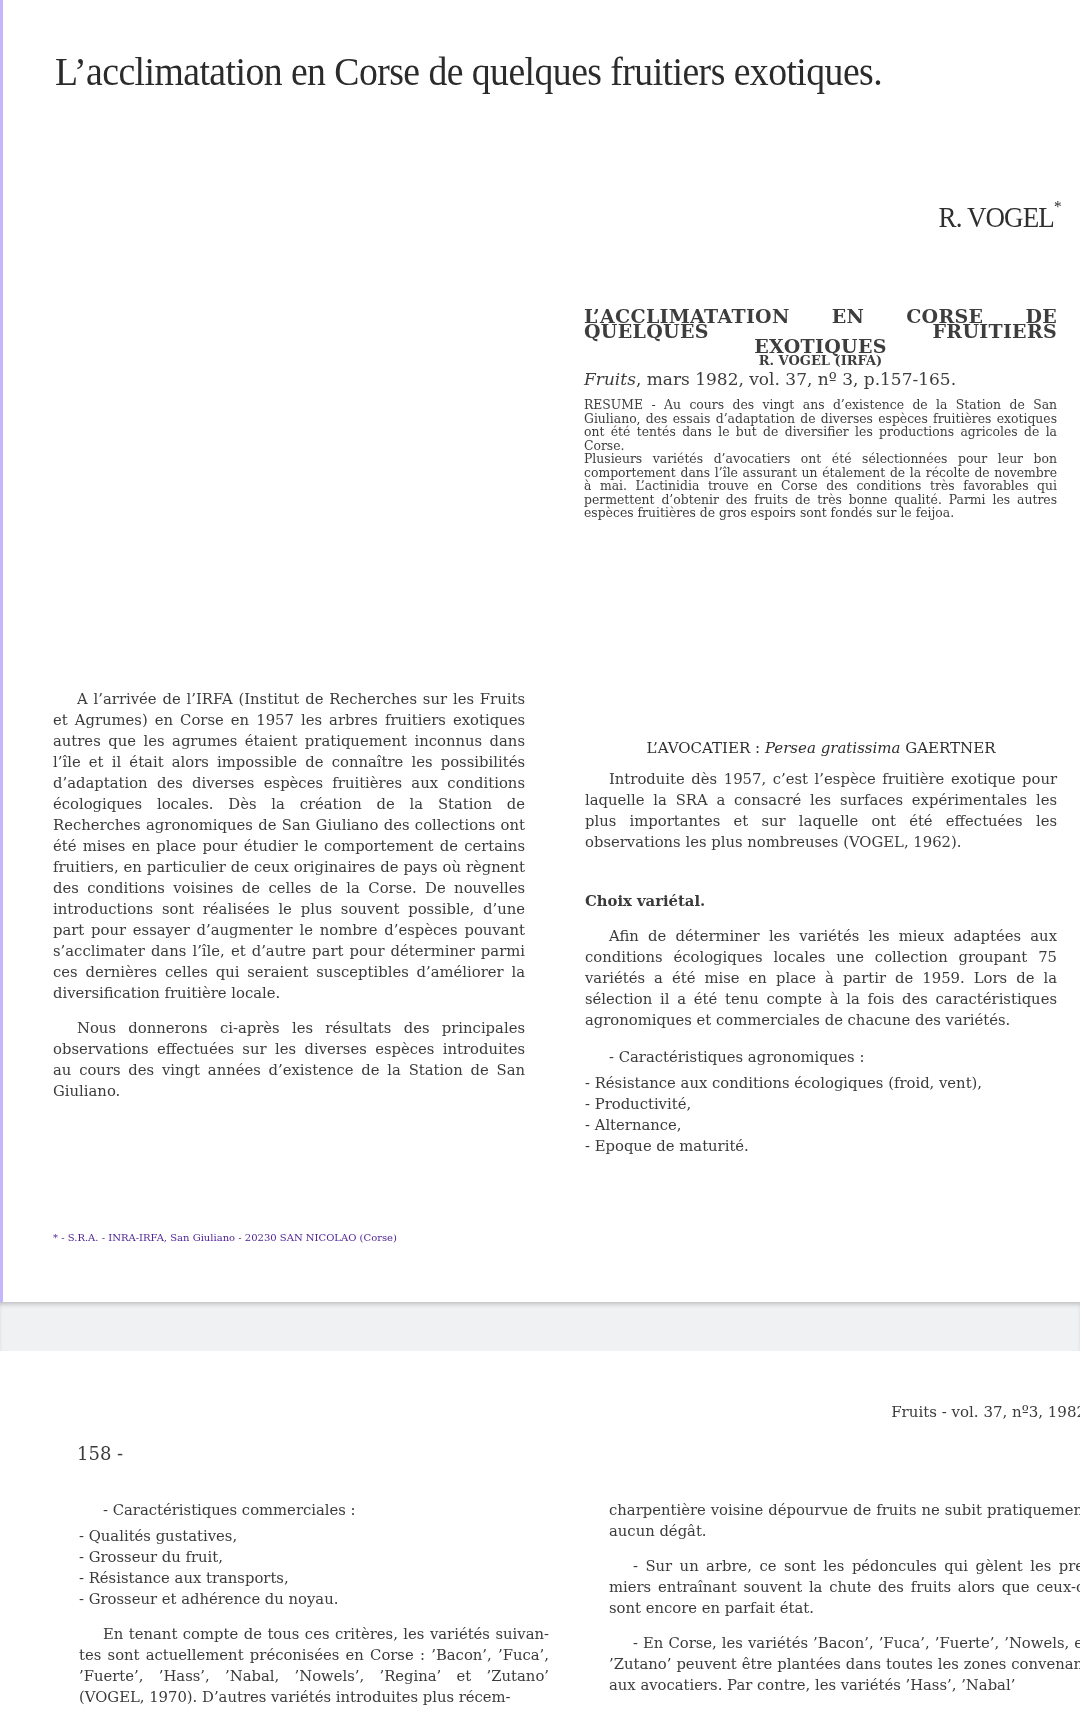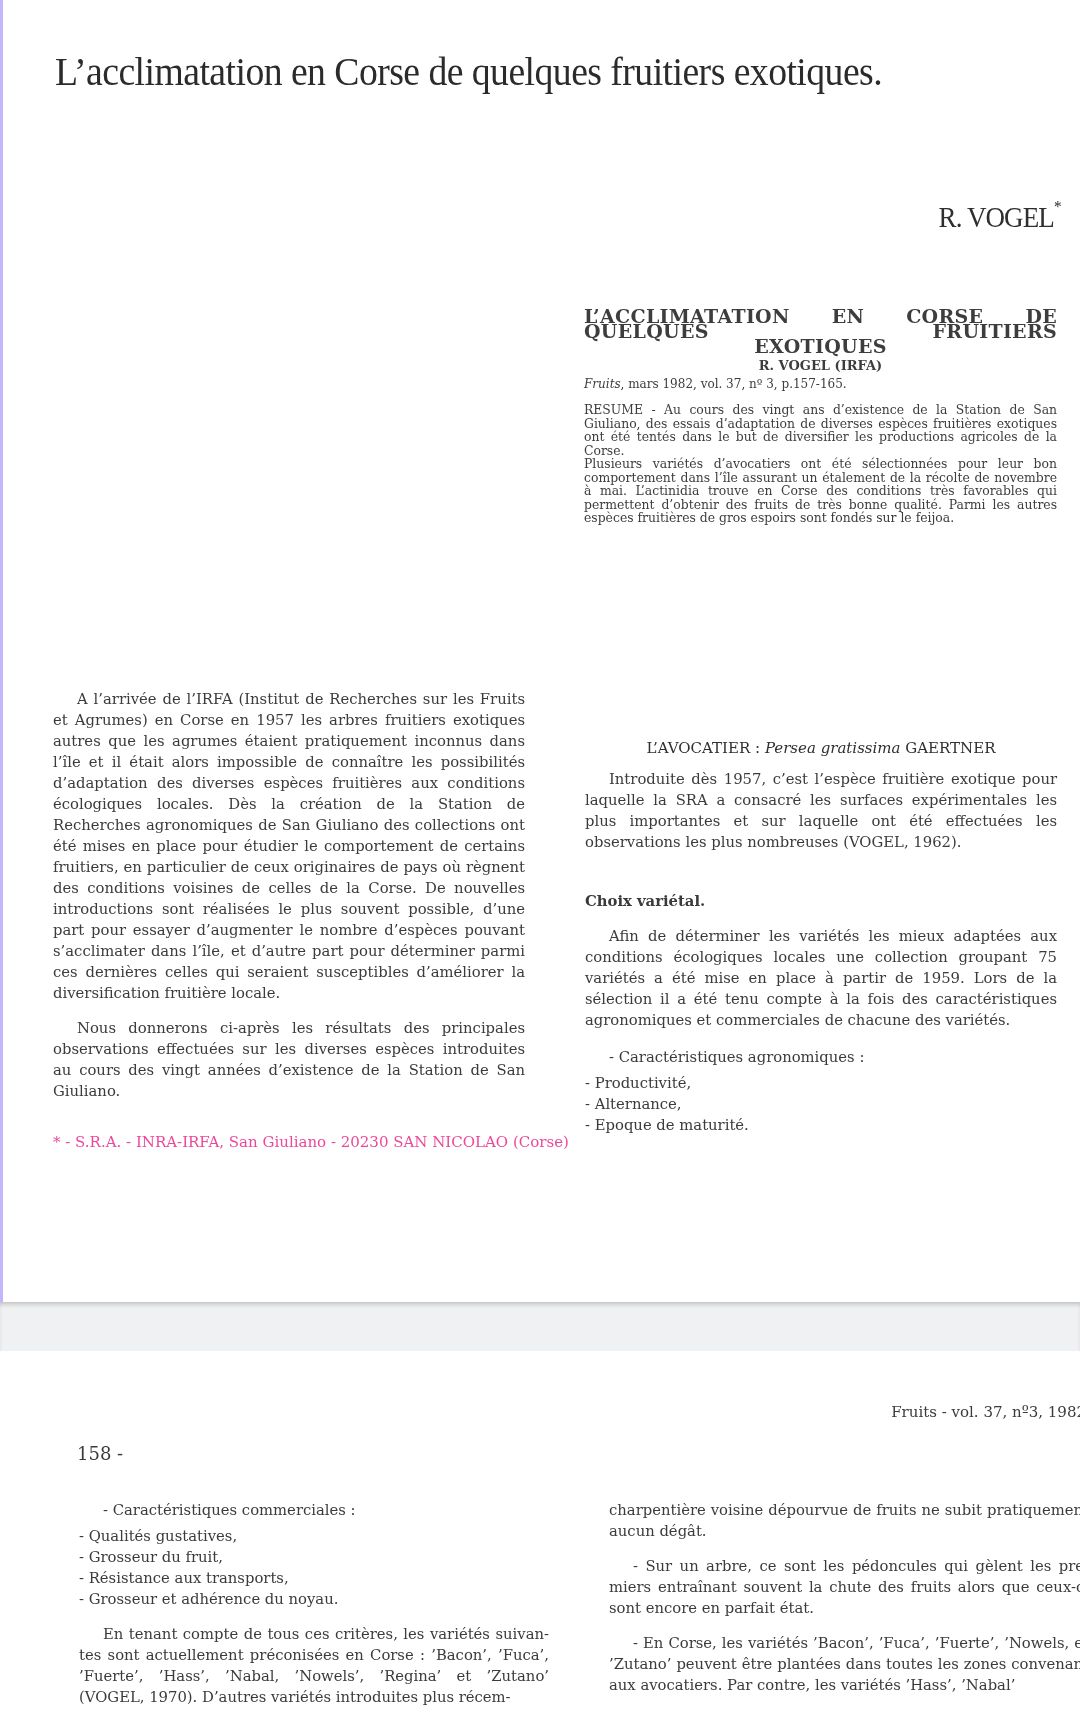--- a/index.html
+++ b/index.html
@@ -68,23 +68,22 @@
       font-weight: bold;
       letter-spacing: 0.3px;
       font-size: 19px;
       line-height: 15px;
     }
     .abstract .abs-title .first { text-align: justify; text-align-last: justify; display: block; }
     .abstract .abs-author {
       text-align: center;
       font-weight: bold;
       font-size: 13px;
-      margin-top: 5px;
-    }
-    .abstract .abs-ref { margin-top: 4px; font-size: 12px; }
+    }
+    .abstract .abs-ref { margin-top: 4px; font-size: 17px; }
     .abstract .abs-ref i { font-style: italic; }
     .abstract .abs-para {
       margin-top: 12px;
       text-align: justify;
       font-size: 12.4px;
       line-height: 13.5px;
     }
     .abstract .abs-para2 {
       text-align: justify;
       font-size: 12.4px;
@@ -97,23 +96,23 @@
       color: #3b3b3b;
       text-align: justify;
       hyphens: manual;
     }
     .col p { margin: 0; text-indent: 24px; }
     .col-left { left: 50px; top: 688px; width: 472px; }
     .col-right { left: 582px; top: 738px; width: 472px; }
     .col-left p + p { margin-top: 14px; }
 
     .footnote {
-      left: 50px; top: 1133px;
-      font-size: 15px;
-      color: #ec4899;
+      left: 50px; top: 1232px;
+      font-size: 10px;
+      color: #4c1d95;
     }
 
     .section-head {
       text-align: center;
       font-size: 15px;
       margin-bottom: 9px;
       color: #2f2f2f;
     }
     .section-head i { font-style: italic; }
     .subhead {
@@ -173,20 +172,21 @@
 
   <div class="abs footnote">* - S.R.A. - INRA-IRFA, San Giuliano - 20230 SAN NICOLAO (Corse)</div>
 
   <div class="abs col col-right">
     <div class="section-head"><span>L’AVOCATIER : </span><i>Persea gratissima</i><span> GAERTNER</span></div>
     <p>Introduite dès 1957, c’est l’espèce fruitière exotique pour laquelle la SRA a consacré les surfaces expérimentales les plus importantes et sur laquelle ont été effectuées les observations les plus nombreuses (VOGEL, 1962).</p>
     <div class="subhead">Choix variétal.</div>
     <p>Afin de déterminer les variétés les mieux adaptées aux conditions écologiques locales une collection groupant 75 variétés a été mise en place à partir de 1959. Lors de la sélection il a été tenu compte à la fois des caractéristiques agronomiques et commerciales de chacune des variétés.</p>
     <div class="list-head">- Caractéristiques agronomiques :</div>
     <ul class="list">
+      <li>- Résistance aux conditions écologiques (froid, vent),</li>
       <li>- Productivité,</li>
       <li>- Alternance,</li>
       <li>- Epoque de maturité.</li>
     </ul>
   </div>
 </div>
 
 <div class="gap"></div>
 
 <div class="page" id="page2">

